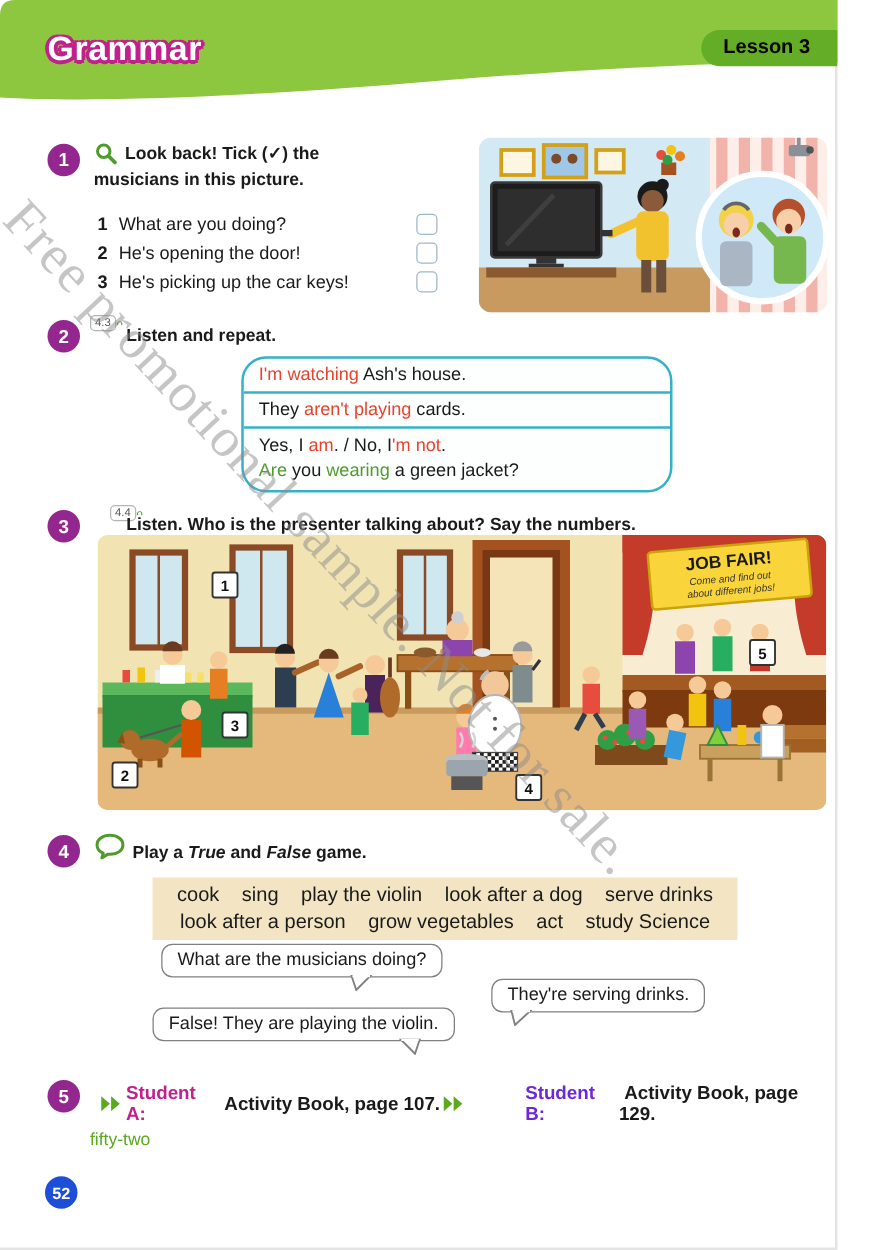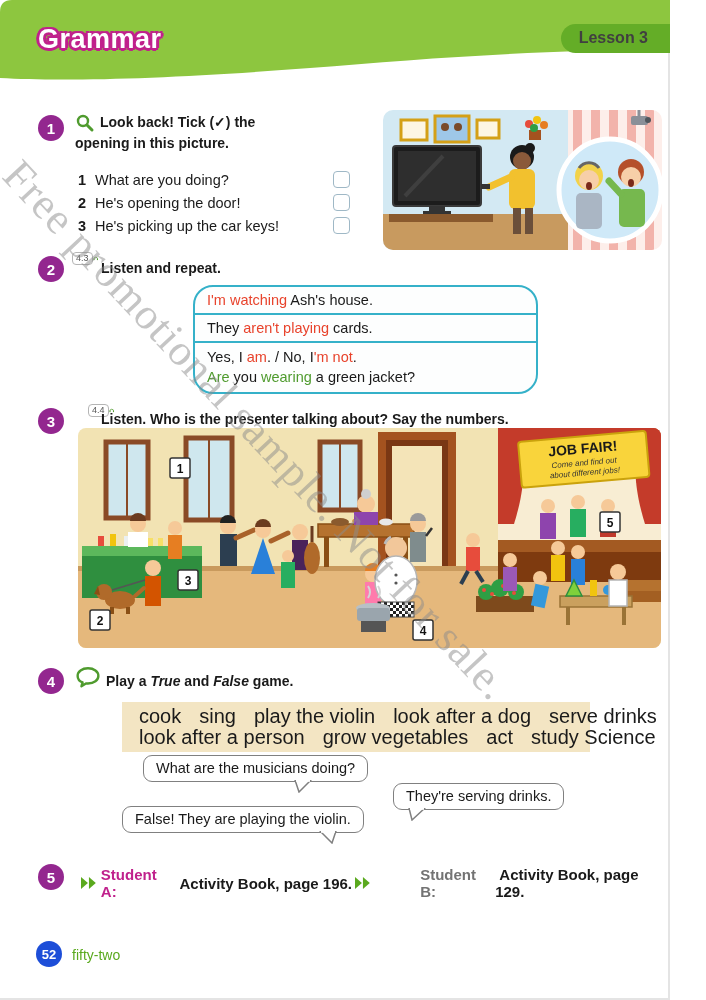--- a/index.html
+++ b/index.html
@@ -6,21 +6,21 @@
   body{background:#ffffff;}
   .page{position:relative;width:670px;height:1000px;background:#fff;overflow:hidden;
         font-family:"Liberation Sans",sans-serif;color:#1a1a1a;
         box-shadow:inset -2px -2px 0 #e4e4e4;}
   .abs{position:absolute;}
 
   
   .header-svg{position:absolute;top:0;left:0;}
   .grammar-title{position:absolute;left:38px;top:24px;font-size:27px;font-weight:bold;color:#fff;letter-spacing:.5px;
     text-shadow:-2px -2px 0 #c0218c,2px -2px 0 #c0218c,-2px 2px 0 #c0218c,2px 2px 0 #c0218c,0 3px 0 #c0218c,3px 0 0 #c0218c,-3px 0 0 #c0218c;}
-  .lesson-badge{position:absolute;right:0;top:24px;background:#64ad27;color:#404040;font-weight:bold;font-size:16px;
+  .lesson-badge{position:absolute;right:0;top:24px;background:#64ad27;color:#000000;font-weight:bold;font-size:16px;
     padding:5px 22px 6px 18px;border-radius:18px 0 0 18px;}
 
   
   .watermark{position:absolute;left:30px;top:150px;transform:rotate(47deg);transform-origin:0 0;
     font-family:"Liberation Serif",serif;font-size:44px;color:#8c8c8c;opacity:.5;white-space:nowrap;
     letter-spacing:1px;z-index:40;pointer-events:none;}
 
   .num-circle{position:absolute;width:26px;height:26px;border-radius:50%;background:#93278f;color:#fff;
     font-weight:bold;font-size:15px;display:flex;align-items:center;justify-content:center;}
 
@@ -49,38 +49,38 @@
 
   
   .ex3-inst{position:absolute;left:101px;top:409px;}
   .scene{position:absolute;left:78px;top:428px;width:583px;height:220px;}
 
   
   .ex4-inst{position:absolute;left:106px;top:671px;}
   .ex4-inst span{white-space:pre-wrap;}
   .ital{font-style:italic;}
   .wordbank{position:absolute;left:122px;top:702px;width:468px;background:#f3e5c3;padding:4px 8px;
-    text-align:center;font-size:20px;line-height:21px;}
+    text-align:center;font-size:16px;line-height:21px;}
   .wb-word{margin:0 9px;white-space:nowrap;}
 
   .bubble{position:absolute;background:#fff;border:1.5px solid #808080;border-radius:9px;
     padding:4px 12px 5px;font-size:14.5px;white-space:nowrap;z-index:5;}
   .tail{position:absolute;width:18px;height:13px;bottom:-12px;}
 
   
   .ex5-line{position:absolute;left:80px;top:866px;display:flex;align-items:center;font-size:15px;font-weight:bold;}
   .ex5-line span{white-space:pre-wrap;}
   .magenta{color:#c0218c;}
-  .green-label{color:#737373;margin-left:45px;}
+  .green-label{color:#6d28d9;margin-left:45px;}
   .chev{margin:0 4px 0 0;}
 
   
   .footer-circle{position:absolute;left:36px;top:941px;width:26px;height:26px;border-radius:50%;background:#1d4ed8;
     color:#fff;font-weight:bold;font-size:13px;display:flex;align-items:center;justify-content:center;}
-  .footer-word{position:absolute;left:72px;top:947px;color:#5aa91e;font-size:14px;}
+  .footer-word{position:absolute;left:72px;top:903px;color:#5aa91e;font-size:14px;}
 </style>
 </head>
 <body>
 
 <div class="page">
 
   <svg class="header-svg" width="706" height="92" viewBox="0 0 706 92">
     <path d="M0,12 Q0,0 12,0 L694,0 Q706,0 706,12 L706,50 C560,48 430,58 310,68 C180,78 70,82 0,78 Z" fill="#8dc63f"></path>
   </svg>
   <div class="grammar-title">Grammar</div>
@@ -90,21 +90,21 @@
 
   <div class="num-circle" style="left:38px;top:115px;">1</div>
   <div class="ex1-text">
     <div class="ex1-line1 bold15">
       <svg width="20" height="20" viewBox="0 0 20 20">
         <circle cx="8" cy="8" r="5" fill="none" stroke="#4f9b2e" stroke-width="2.4"></circle>
         <line x1="12" y1="12" x2="17" y2="17" stroke="#4f9b2e" stroke-width="3" stroke-linecap="round"></line>
       </svg>
       <span>Look back! Tick (✓) the</span>
     </div>
-    <div class="bold15">opening in this picture.</div>
+    <div class="bold15">musicians in this picture.</div>
   </div>
   <div class="ex1-items">
     <div class="ex1-item">
       <span class="inum">1</span>
       <span>What are you doing?</span>
       <span class="checkbox"></span>
     </div>
     <div class="ex1-item">
       <span class="inum">2</span>
       <span>He's opening the door!</span>
@@ -406,21 +406,21 @@
 
   <div class="wordbank">
     <div>
       <span class="wb-word">cook</span><span class="wb-word">sing</span><span class="wb-word">play the violin</span><span class="wb-word">look after a dog</span><span class="wb-word">serve drinks</span>
     </div>
     <div>
       <span class="wb-word">look after a person</span><span class="wb-word">grow vegetables</span><span class="wb-word">act</span><span class="wb-word">study Science</span>
     </div>
   </div>
 
-  <div class="bubble" style="left:143px;top:755px;">
+  <div class="bubble" style="left:129px;top:755px;">
     <span>What are the musicians doing?</span>
     <svg class="tail" style="left:150px;" viewBox="0 0 18 13">
       <polygon points="1,0 17,0 5,12" fill="#fff" stroke="#808080" stroke-width="1.5"></polygon>
       <rect x="2" y="0" width="14" height="1.8" fill="#fff"></rect>
     </svg>
   </div>
   <div class="bubble" style="left:393px;top:783px;">
     <span>They're serving drinks.</span>
     <svg class="tail" style="left:14px;" viewBox="0 0 18 13">
       <polygon points="1,0 17,0 4,12" fill="#fff" stroke="#808080" stroke-width="1.5"></polygon>
@@ -435,21 +435,21 @@
     </svg>
   </div>
 
   <div class="num-circle" style="left:38px;top:864px;">5</div>
   <div class="ex5-line">
     <svg class="chev" width="17" height="14" viewBox="0 0 17 14">
       <polygon points="1,1 8,7 1,13" fill="#5aa91e"></polygon>
         <polygon points="9,1 16,7 9,13" fill="#5aa91e"></polygon>
     </svg>
     <span class="magenta">Student A:</span>
-    <span> Activity Book, page 196. </span>
+    <span> Activity Book, page 107. </span>
     <svg class="chev" width="17" height="14" viewBox="0 0 17 14">
       <polygon points="1,1 8,7 1,13" fill="#5aa91e"></polygon>
         <polygon points="9,1 16,7 9,13" fill="#5aa91e"></polygon>
     </svg>
     <span class="green-label">Student B:</span>
     <span> Activity Book, page 129.</span>
   </div>
 
   <div class="footer-circle">52</div>
   <div class="footer-word">fifty-two</div>

